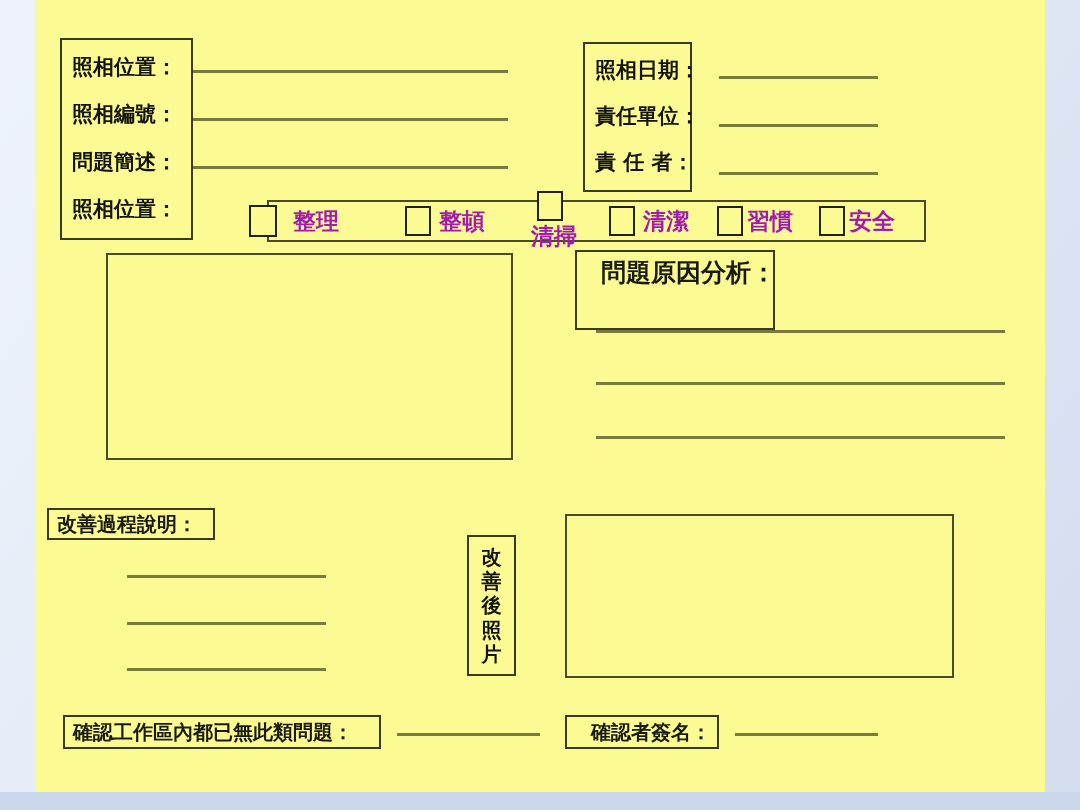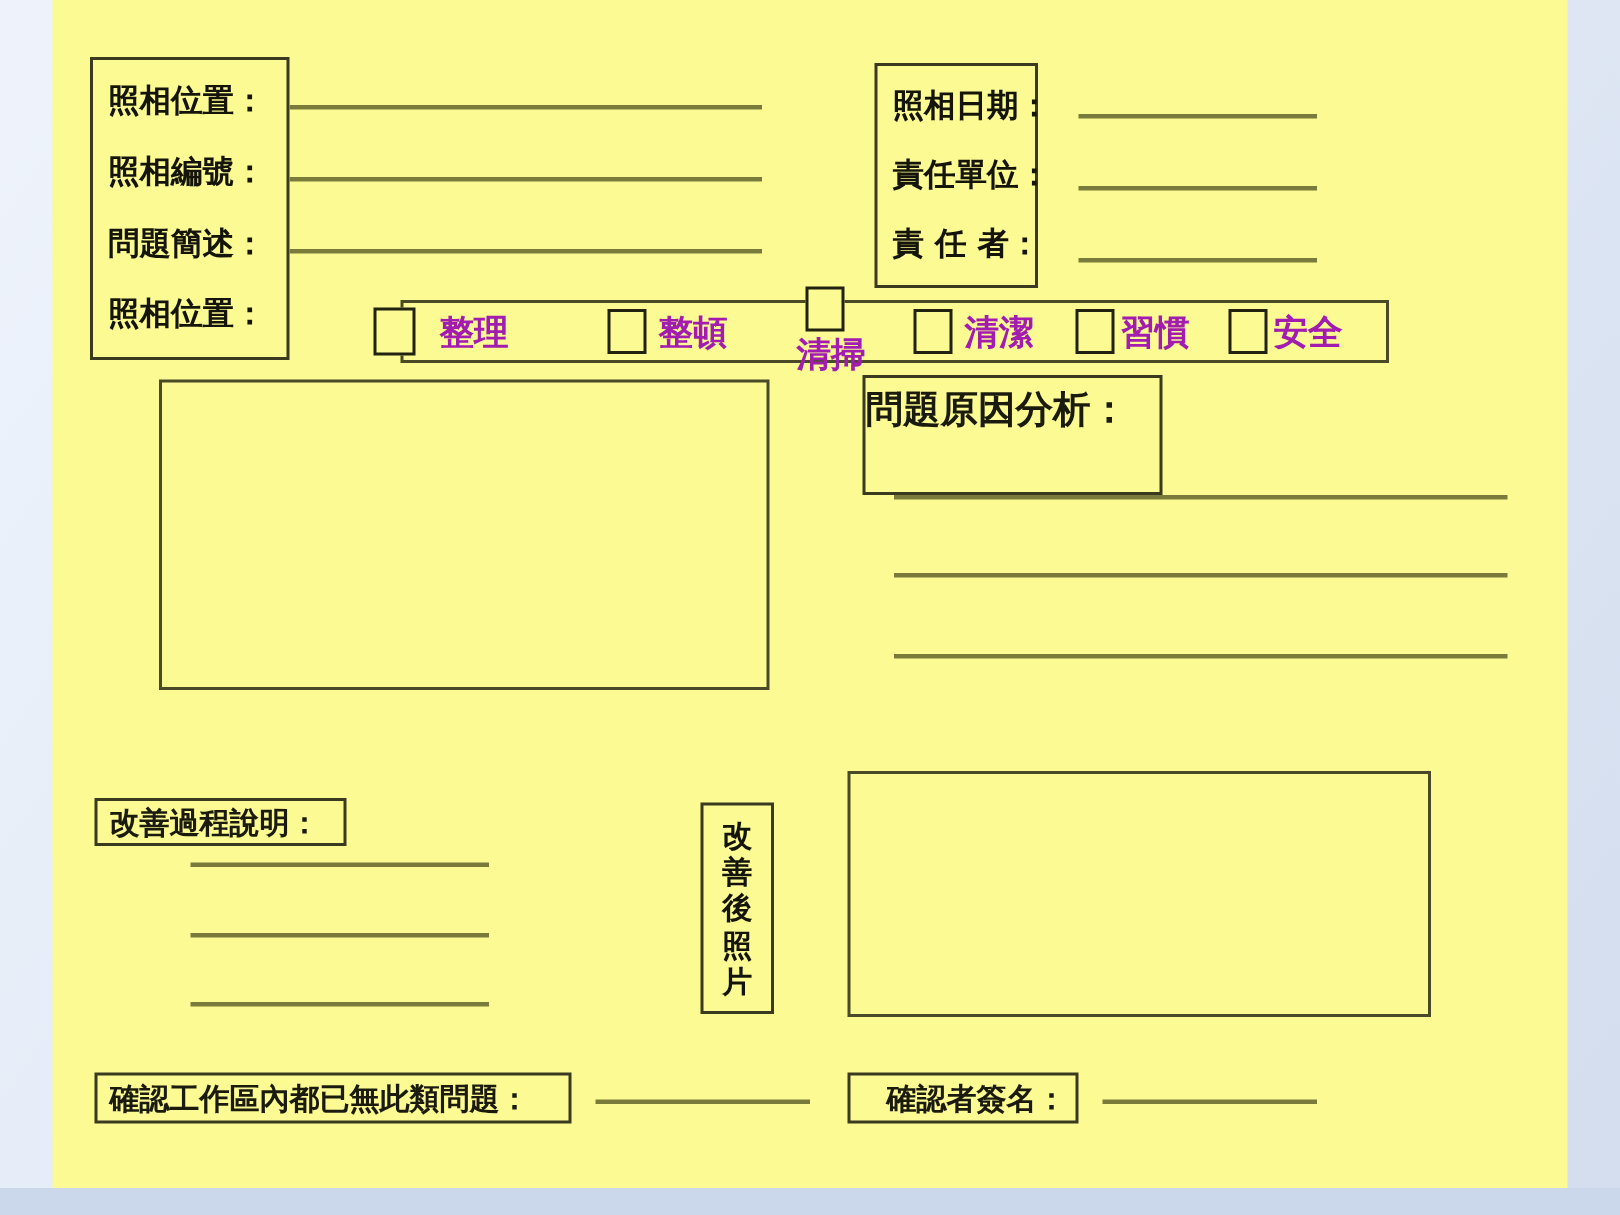--- a/index.html
+++ b/index.html
@@ -228,29 +228,29 @@
       </div>
       <div class="cbitem" style="margin-left:26px;">
         <span class="cb"></span>
         <span class="cbtext" style="margin-left:4px;">安全</span>
       </div>
     </div>
 
     <div class="box" style="left:71px; top:253px; width:407px; height:207px;"></div>
 
     <div class="boxlabel" style="left:540px; top:250px; width:200px; height:80px; align-items:flex-start;">
-      <span class="lbl" style="font-size:25px; padding:8px 0 0 0;">問題原因分析：</span>
+      <span class="lbl" style="font-size:25px; padding:8px 0 0 24px;">問題原因分析：</span>
     </div>
 
     <div class="rule" style="left:561px; top:330px; width:409px;"></div>
     <div class="rule" style="left:561px; top:382px; width:409px;"></div>
     <div class="rule" style="left:561px; top:436px; width:409px;"></div>
 
 
-    <div class="boxlabel" style="left:28px; top:508px; width:168px; height:32px;margin-top:24px;">
+    <div class="boxlabel" style="left:12px; top:508px; width:168px; height:32px;">
       <span class="lbl" style="font-size:20px; padding-left:8px;">改善過程說明：</span>
     </div>
 
     <div class="rule" style="left:92px; top:575px; width:199px;"></div>
     <div class="rule" style="left:92px; top:622px; width:199px;"></div>
     <div class="rule" style="left:92px; top:668px; width:199px;"></div>
 
     <div class="vtext" style="left:432px; top:535px; width:49px; height:141px;">
       <span>改</span>
       <span>善</span>

